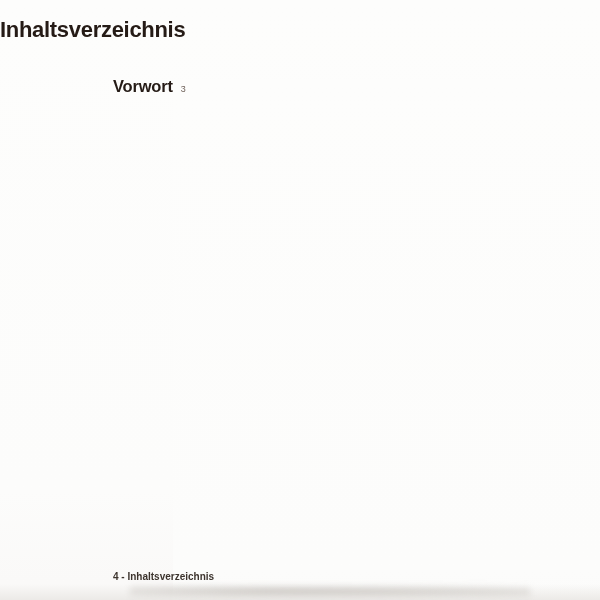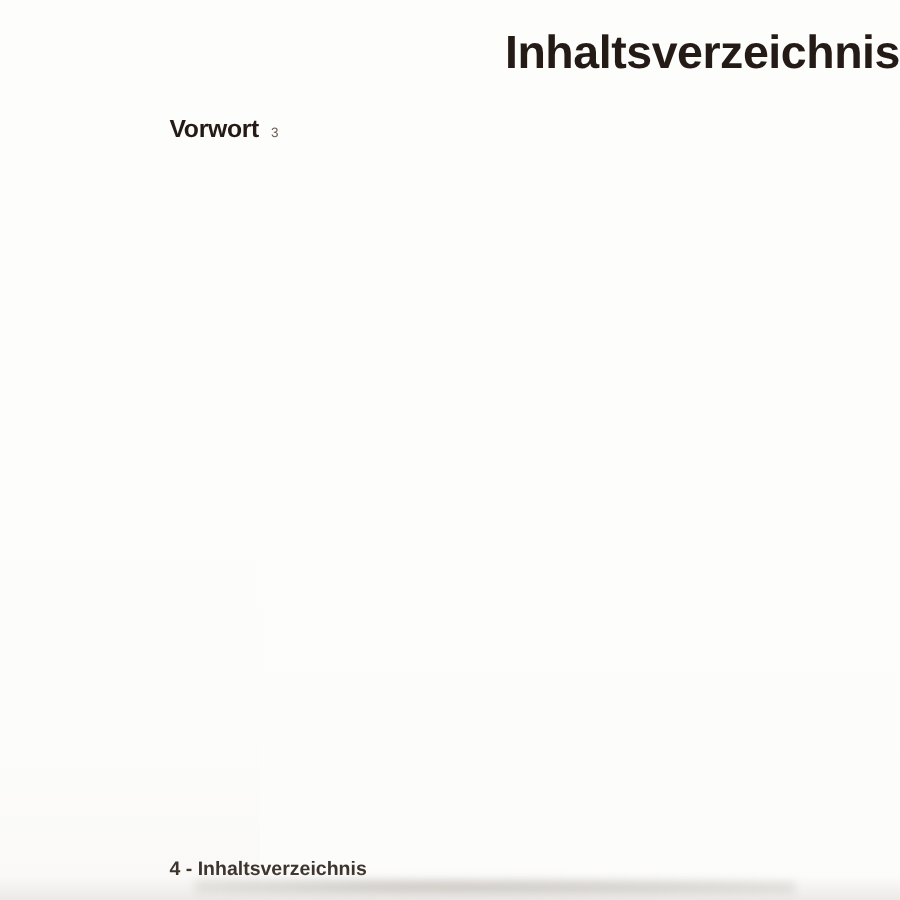--- a/index.html
+++ b/index.html
@@ -32,22 +32,22 @@
     width: 400px; height: 12px;
     background: radial-gradient(ellipse at 35% 40%, rgba(176,170,164,0.55), rgba(200,196,191,0.25) 55%, rgba(0,0,0,0) 78%),
                 radial-gradient(ellipse at 82% 50%, rgba(185,180,174,0.45), rgba(0,0,0,0) 70%);
     filter: blur(3px);
   }
 
   .title {
     position: absolute;
     top: 17px; left: 0;
     width: 100%;
-    text-align: right;
-    font-size: 31px;
+    text-align: left;
+    font-size: 22px;
     font-weight: bold;
     letter-spacing: -0.3px;
     color: #251b16;
   }
 
   .toc {
     position: absolute;
     top: 57px;
     left: 113px;
     width: 365px;
@@ -74,21 +74,21 @@
     line-height: 21px;
     margin-top: 7px;
     letter-spacing: -0.2px;
   }
   .row.l1:first-child { margin-top: 0; }
 
   .footer {
     position: absolute;
     left: 113px;
     top: 571px;
-    font-size: 13px;
+    font-size: 10px;
     font-weight: 600;
     color: #3d342e;
   }
 </style>
 </head>
 <body>
 
 <div class="page">
 
   <h1 class="title">Inhaltsverzeichnis</h1>

